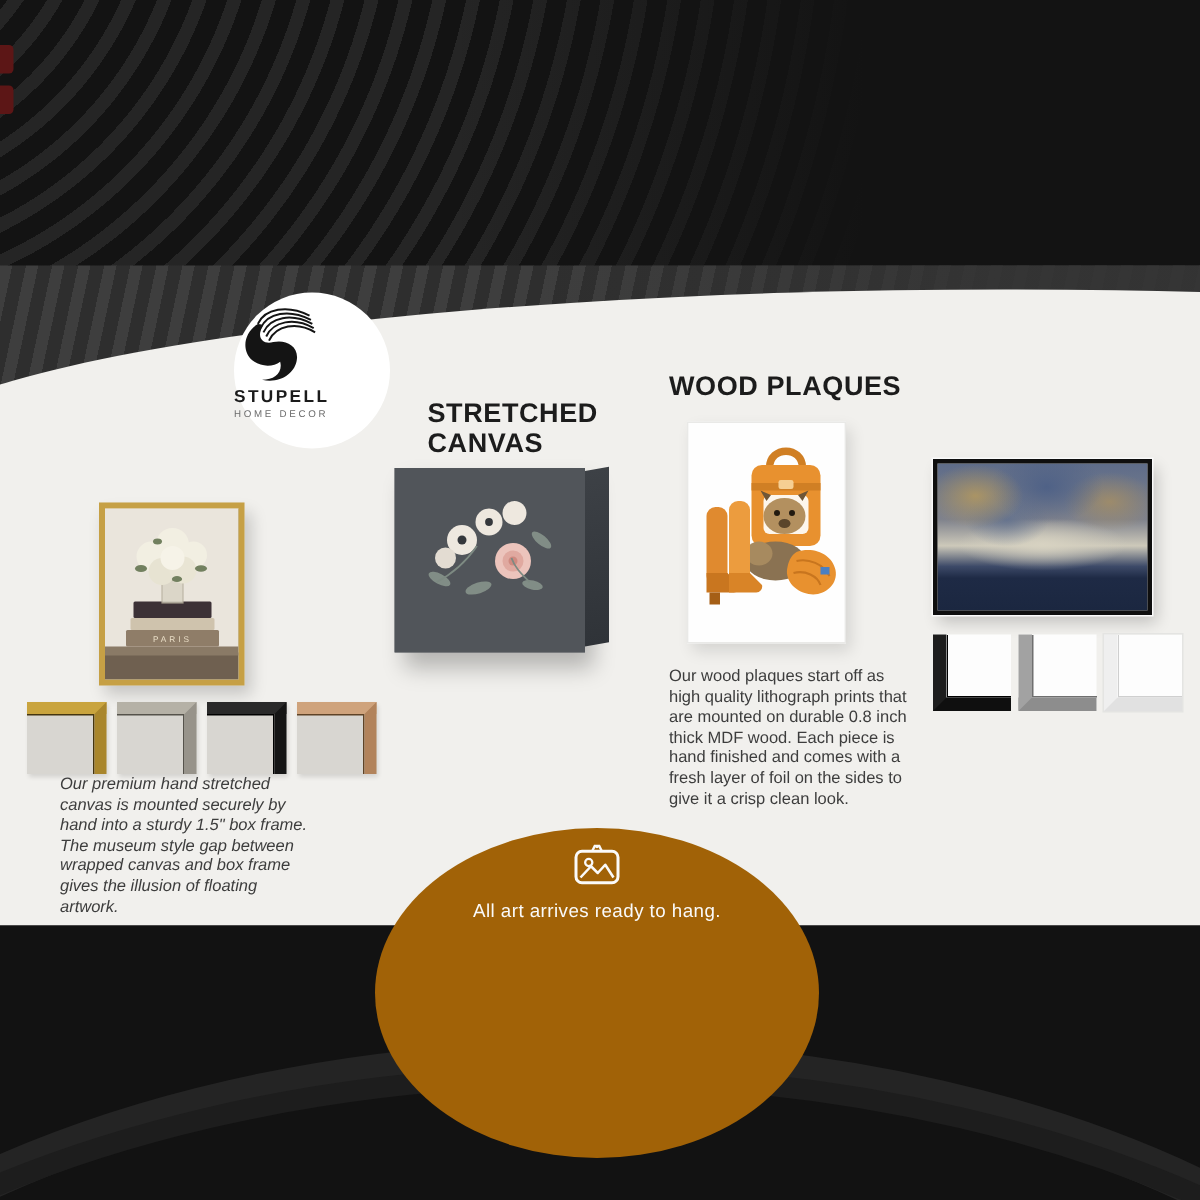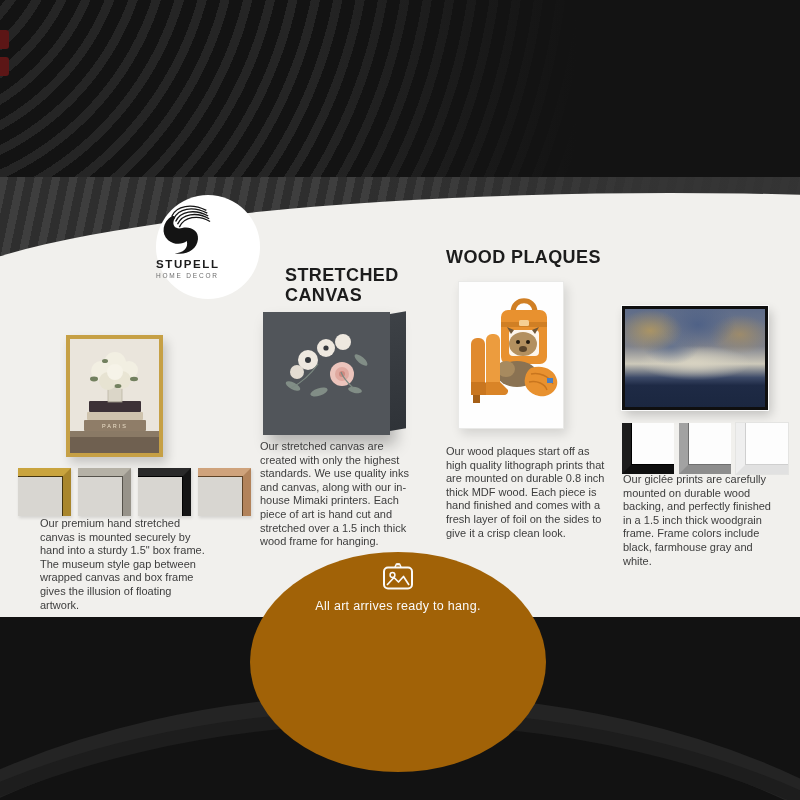--- a/index.html
+++ b/index.html
@@ -34,21 +34,21 @@
   .logo-circle{position:absolute;left:156px;top:195px;width:104px;height:104px;border-radius:50%;
     background:#fff;z-index:6;}
   .logo-mark{margin-top:7px;}
   .logo-brand{font-size:11.5px;font-weight:700;letter-spacing:1.6px;color:#1b1b1b;margin-top:-2px;}
   .logo-tagline{font-size:6.5px;letter-spacing:1.8px;color:#6d6d6d;margin-top:2px;}
 
   
   .col-heading{position:absolute;font-weight:700;color:#1c1c1c;font-size:18px;line-height:20px;
     letter-spacing:.4px;white-space:pre-line;z-index:4;}
   .col-text{position:absolute;font-size:11px;line-height:13.6px;color:#3d3d3d;z-index:4;}
-  .h1{left:32px;top:283px;}   .t1{left:40px;top:517px;width:166px;}
+  .h1{left:32px;top:283px;}   .t1{left:40px;top:517px;width:166px;font-style:italic;}
   .h2{left:285px;top:265px;}  .t2{left:260px;top:440px;width:160px;}
   .h3{left:446px;top:247px;}  .t3{left:446px;top:445px;width:166px;}
   .h4{left:623px;top:275px;}  .t4{left:623px;top:473px;width:154px;}
 
   
   .art1{position:absolute;left:66px;top:335px;width:89px;height:114px;background:#eae5dc;
     border:4px solid #c6a045;box-shadow:inset 0 0 0 1px #7e651f, 4px 6px 10px rgba(0,0,0,.18);z-index:4;}
   
   .swatch-row1{position:absolute;left:18px;top:468px;display:flex;gap:7px;z-index:4;}
   .sw{width:45px;height:40px;background:#d8d6d1;box-shadow:1px 2px 3px rgba(0,0,0,.12);}
@@ -231,23 +231,21 @@
   </div>
 
   <div class="art4"></div>
   <div class="swatch-row4">
     <div class="sw4 black"></div>
     <div class="sw4 gray"></div>
     <div class="sw4 white"></div>
   </div>
 
   <div class="col-text t1">Our premium hand stretched canvas is mounted securely by hand into a sturdy 1.5" box frame. The museum style gap between wrapped canvas and box frame gives the illusion of floating artwork.</div>
-  <div class="col-text t2">Our stretched canvas are created with only the highest standards. We use quality inks and canvas, along with our in-house Mimaki printers. Each piece of art is hand cut and stretched over a 1.5 inch thick wood frame for hanging.</div>
   <div class="col-text t3">Our wood plaques start off as high quality lithograph prints that are mounted on durable 0.8 inch thick MDF wood. Each piece is hand finished and comes with a fresh layer of foil on the sides to give it a crisp clean look.</div>
-  <div class="col-text t4">Our giclée prints are carefully mounted on durable wood backing, and perfectly finished in a 1.5 inch thick woodgrain frame. Frame colors include black, farmhouse gray and white.</div>
 
   <div class="hang-ellipse">
     <svg class="hang-icon" width="38" height="32" viewBox="0 0 38 32">
       <path d="M16,5 l1.5,-3 h3 l1.5,3" fill="none" stroke="#fafafa" stroke-width="1.6"></path>
       <circle cx="19" cy="2.4" r="1.1" fill="#fafafa"></circle>
       <rect x="5" y="5.5" width="28" height="21" rx="4" fill="none" stroke="#fafafa" stroke-width="2"></rect>
       <circle cx="13.5" cy="13" r="2.4" fill="none" stroke="#fafafa" stroke-width="1.5"></circle>
       <path d="M8,23 L15,15.5 L19.5,20 L24.5,14.5 L30,23" fill="none" stroke="#fafafa" stroke-width="1.7" stroke-linejoin="round"></path>
     </svg>
     <div class="hang-caption">All art arrives ready to hang.</div>

